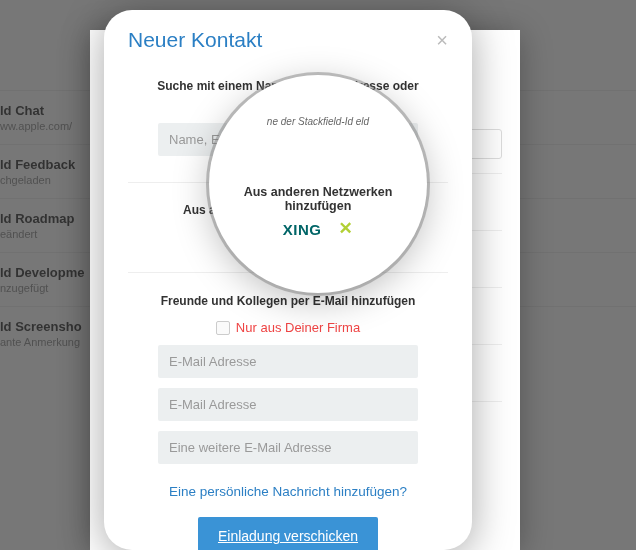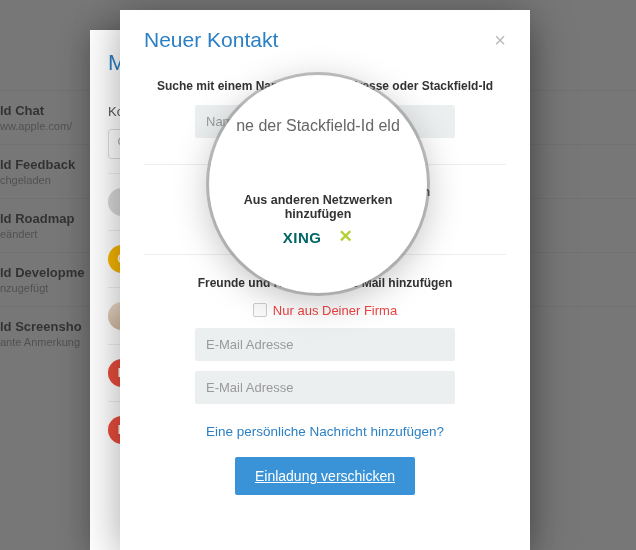--- a/index.html
+++ b/index.html
@@ -38,23 +38,24 @@
   .modal-under .list { margin-top: 14px; }
   .modal-under .contact { display: flex; align-items: center; padding: 14px 0; border-top: 1px solid #eee; }
   .modal-under .avatar { width: 28px; height: 28px; border-radius: 50%; margin-right: 10px; }
   .av-grey { background: #d8d8d8; }
   .av-yellow { background: #f4b400; display:flex; align-items:center; justify-content:center; color:#fff; font-size:12px; font-weight:600;}
   .av-photo { background: linear-gradient(#e8d8c8, #d0b8a0); }
   .av-red { background: #e74c3c; display:flex; align-items:center; justify-content:center; color:#fff; font-size:12px; font-weight:600;}
 
   
   .modal-top {
-    position: absolute; left: 120px; top: 10px; width: 410px; height: 540px;
+    position: absolute; left: 104px; top: 10px; width: 368px; height: 540px;
     background: #fff; box-shadow: 0 6px 40px rgba(0,0,0,0.35);
     padding: 18px 24px 24px 24px;
+    border-radius: 28px;
   }
   .modal-top .header { display: flex; align-items: center; justify-content: space-between; }
   .modal-top .header .title { color: #2b7fc4; font-size: 21px; font-weight: 400; }
   .modal-top .header .close { color: #bbb; font-size: 20px; cursor: pointer; }
 
   .section-label { text-align: center; font-size: 12px; font-weight: 600; color: #333; margin-top: 26px; line-height: 1.45; }
 
   .input {
     width: 260px; margin: 10px auto 0 auto; display: block;
     background: #eceff0; border: none; border-radius: 2px;
@@ -90,21 +91,21 @@
     width: 218px; height: 218px; border-radius: 50%;
     left: 209px; top: 75px;
     box-shadow: 0 0 0 3px rgba(120,120,120,0.45), 0 8px 36px rgba(0,0,0,0.25);
     pointer-events: none;
     background: #fff;
     overflow: hidden;
     display:flex; flex-direction:column; align-items:center;
     padding: 40px 18px 0 18px;
     text-align:center;
   }
-  .spotlight .sp-line1 { font-size: 16px; color:#666; line-height:1.35; }
+  .spotlight .sp-line1 { font-size: 10px; color:#666; line-height:1.35;font-style:italic; }
   .spotlight .sp-net { font-size: 12.5px; font-weight:600; color:#333; margin-top: 56px; }
   .spotlight .sp-xing { margin-top: 6px; }
 </style>
 </head>
 <body>
 
 <div class="bg">
   <div class="bg-rows">
     <div class="bg-row">
       <div class="t1">ld Chat</div>
@@ -184,20 +185,21 @@
 
   <div class="section-label" style="margin-top:20px;">Freunde und Kollegen per E-Mail hinzufügen</div>
 
   <div class="checkbox-row">
     <span class="checkbox"></span>
     <span>Nur aus Deiner Firma</span>
   </div>
 
   <input class="input" placeholder="E-Mail Adresse" style="">
   <input class="input" placeholder="E-Mail Adresse" style="">
+  <input class="input" placeholder="Eine weitere E-Mail Adresse" style="">
 
   <a class="link" href="#">Eine persönliche Nachricht hinzufügen?</a>
 
   <div class="cta-wrap">
     <button class="cta">Einladung verschicken</button>
   </div>
 </div>
 
 <div class="spotlight">
   <div class="sp-line1">ne der Stackfield-Id      eld</div>

